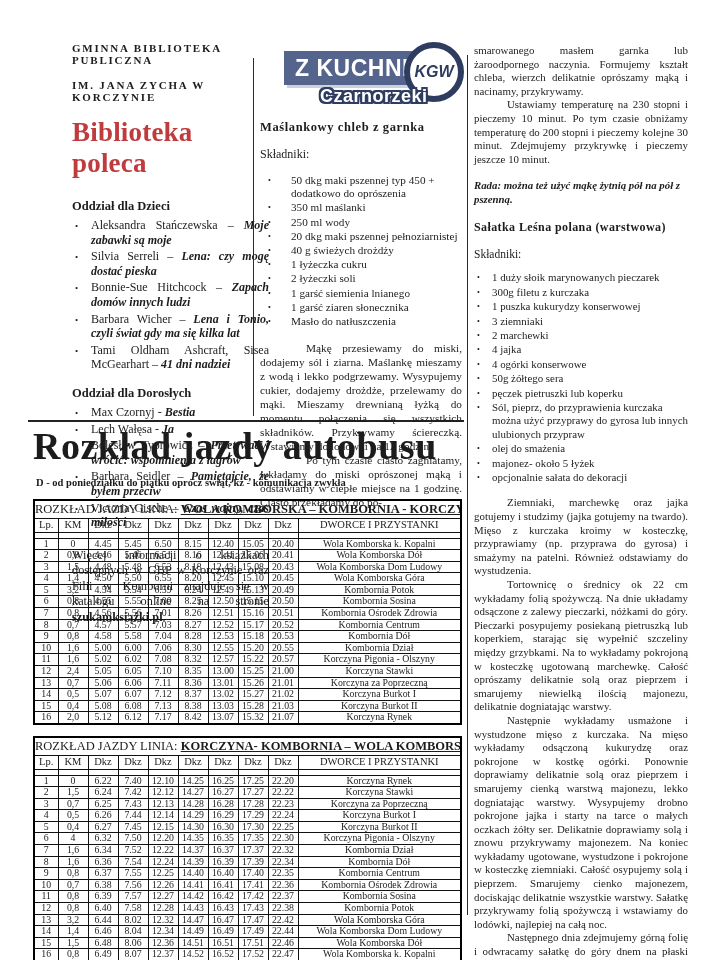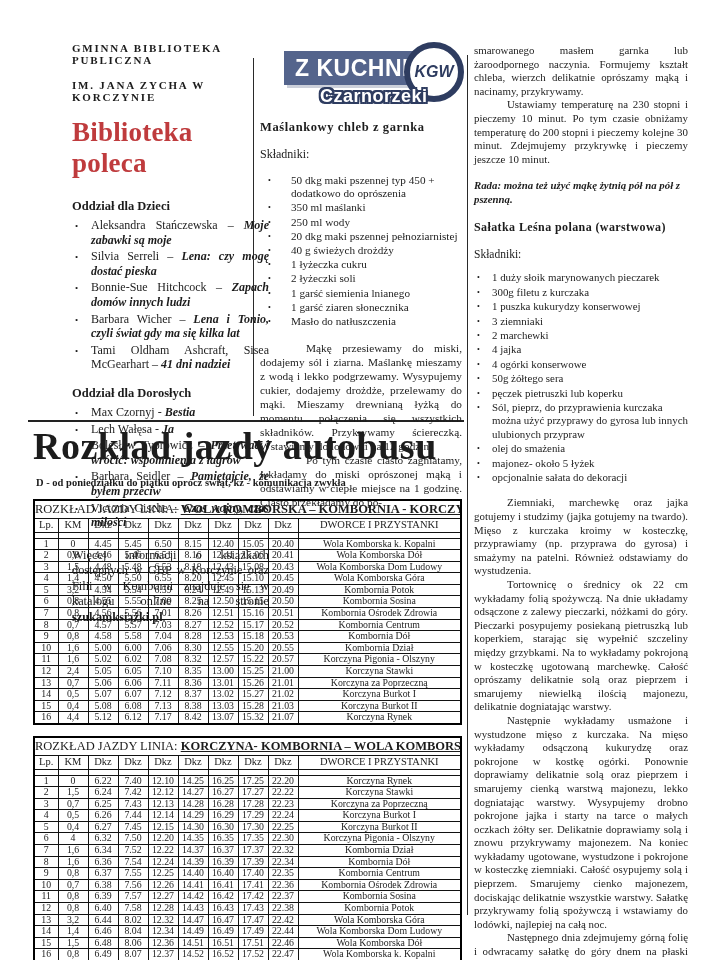--- a/index.html
+++ b/index.html
@@ -369,21 +369,21 @@
               <td>6.08</td>
               <td>7.13</td>
               <td>8.38</td>
               <td>13.03</td>
               <td>15.28</td>
               <td>21.03</td>
               <td>Korczyna Burkot II</td>
             </tr>
             <tr>
               <td>16</td>
-              <td>4,4</td>
+              <td>2,0</td>
               <td>5.12</td>
               <td>6.12</td>
               <td>7.17</td>
               <td>8.42</td>
               <td>13.07</td>
               <td>15.32</td>
               <td>21.07</td>
               <td>Korczyna Rynek</td>
             </tr>
           </tbody>

